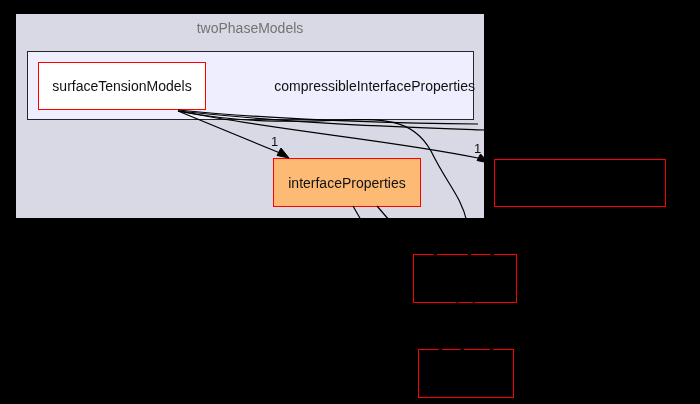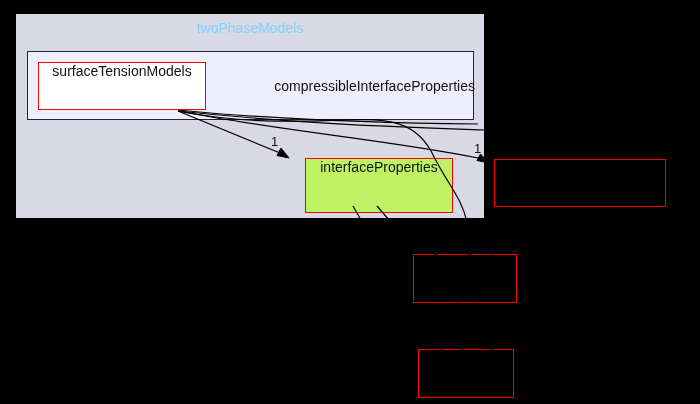--- a/index.html
+++ b/index.html
@@ -6,37 +6,37 @@
   #stage{
     position:relative;width:700px;height:404px;background:#000;overflow:hidden;
     font-family:"Liberation Sans",sans-serif;
   }
   .cluster-outer{
     position:absolute;left:16px;top:14px;width:468px;height:204px;
     background:#d9d9e6;
   }
   .cluster-title{
     position:absolute;left:16px;top:20px;width:468px;text-align:center;
-    font-size:14px;color:#7dd3fc;
+    font-size:14px;color:#737373;
   }
   .cluster-inner{
     position:absolute;left:27px;top:51px;width:447px;height:69px;
     background:#eeeeff;border:1px solid #25252d;box-sizing:border-box;
   }
   .inner-label{
     position:absolute;left:206px;top:78px;width:269px;text-align:right;
     font-size:14px;color:#111;
   }
   .node{
     position:absolute;box-sizing:border-box;border:1.5px solid #ff0000;
-    display:flex;align-items:flex-start;justify-content:center;
+    display:flex;align-items:center;justify-content:center;
     font-size:14px;color:#111;
   }
   .node-surface{left:38px;top:62px;width:168px;height:48px;background:#ffffff;}
-  .node-interface{left:273px;top:158px;width:148px;height:55px;background:#bef264;margin-left:32px;}
+  .node-interface{left:273px;top:158px;width:148px;height:49px;background:#fdba74;}
   .node-ext1{left:494px;top:159px;width:172px;height:48px;background:#000000;color:#000;}
   .node-ext2{left:413px;top:254px;width:104px;height:49px;background:#000000;color:#000;}
   .node-ext3{left:418px;top:349px;width:96px;height:49px;background:#000000;color:#000;}
   svg.edges{
     position:absolute;left:0;top:0;width:700px;height:404px;
     pointer-events:none;
   }
   svg.edges path{fill:none;stroke:#000;stroke-width:1.2;}
   svg.edges polygon{fill:#000;stroke:#000;}
   svg.edges text{font-family:"Liberation Sans",sans-serif;font-size:13px;fill:#111;}

